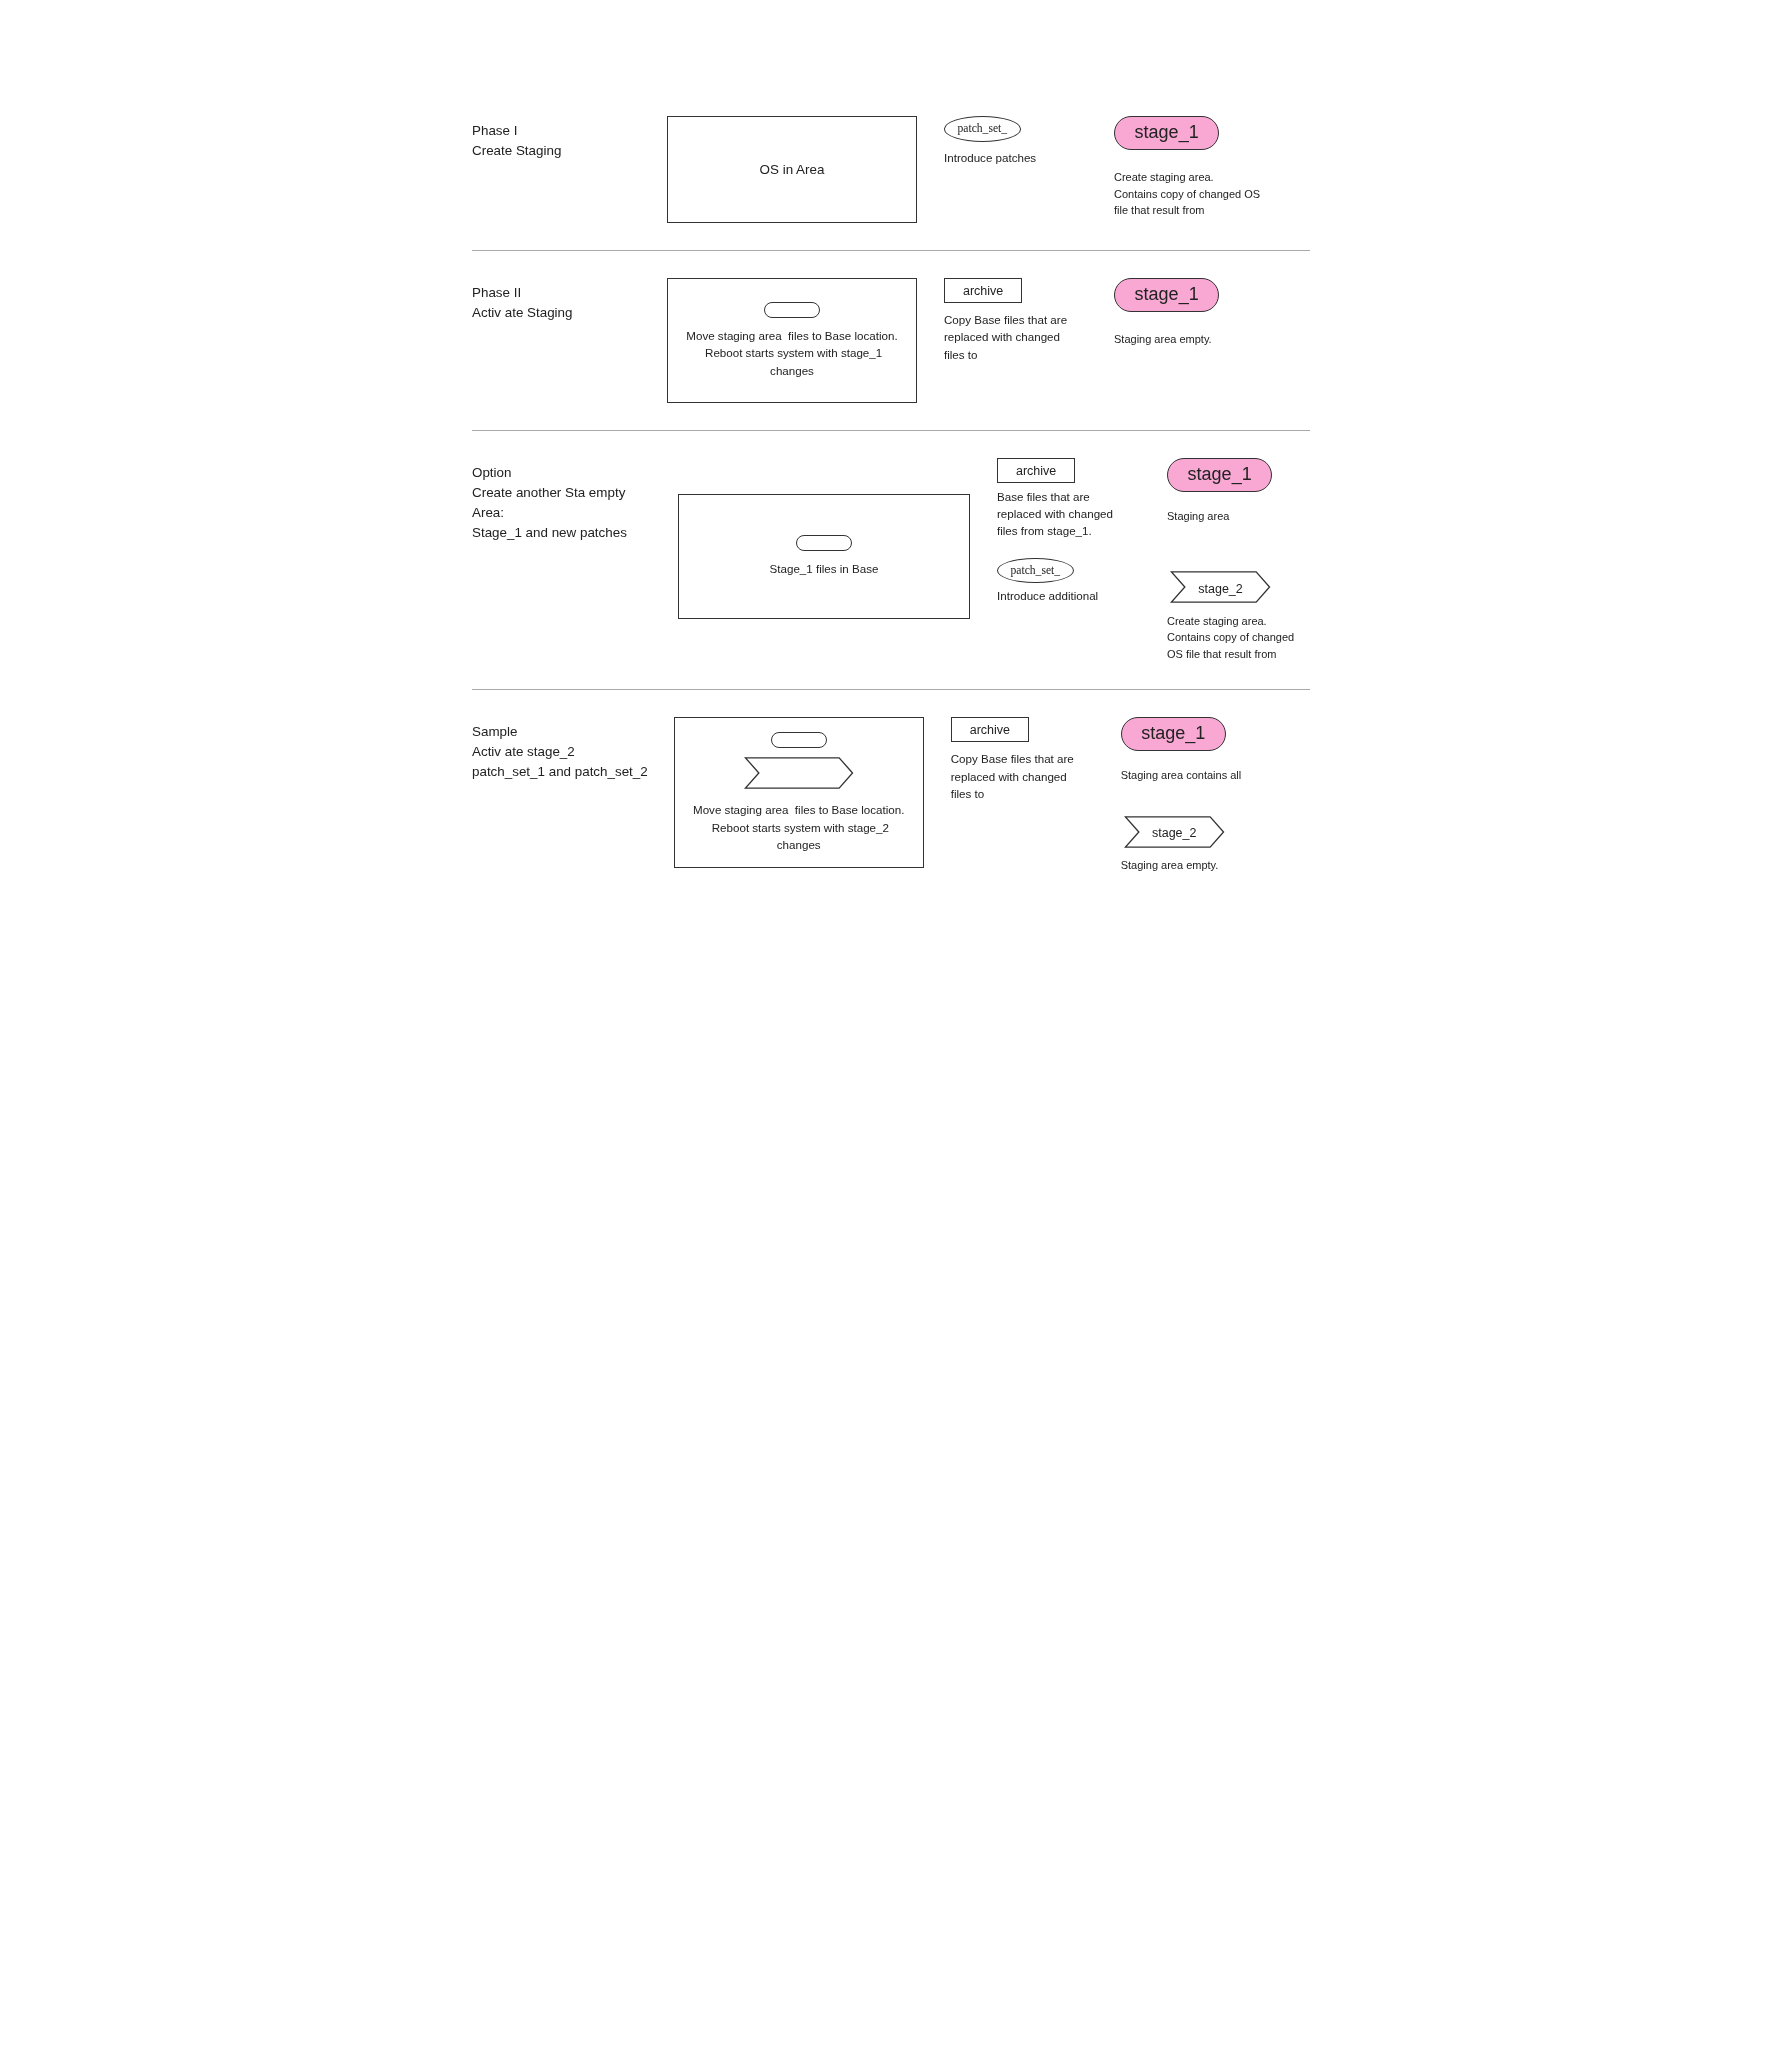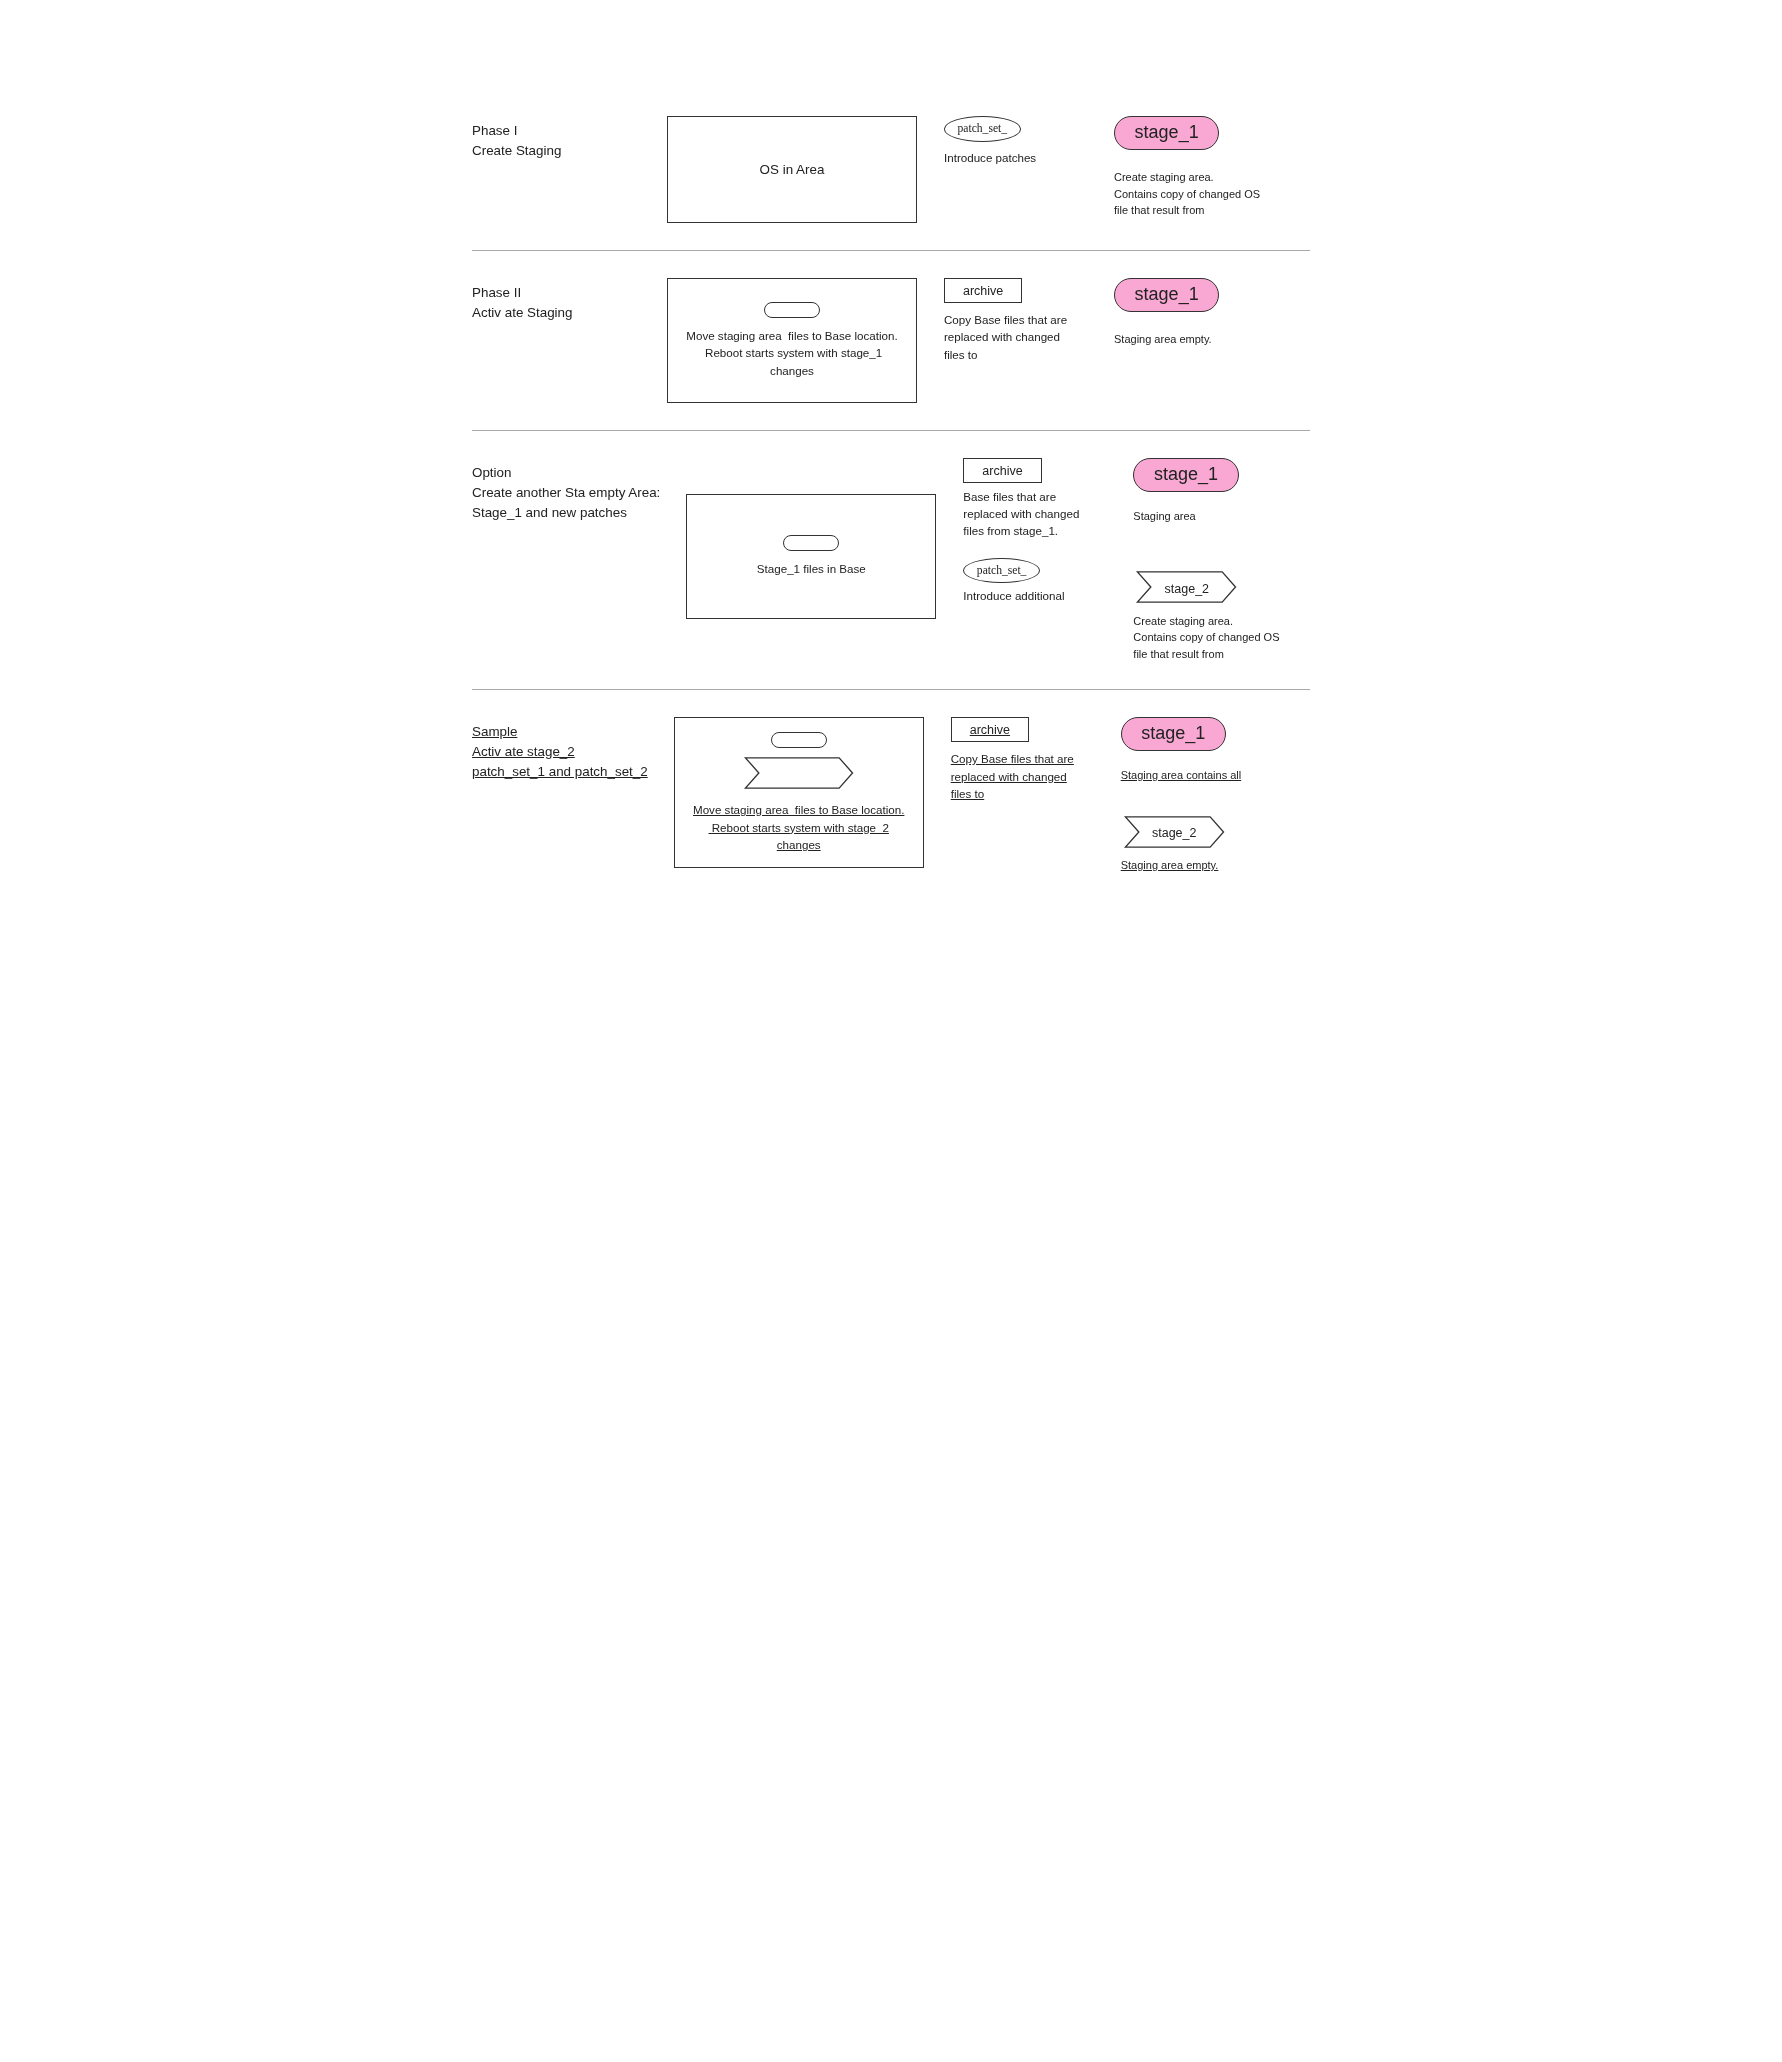--- a/index.html
+++ b/index.html
@@ -200,21 +200,21 @@
   <div class="section">
     <div class="section-label">
       <div>Option</div>
       <div>Create another Sta empty Area:</div>
       <div>Stage_1 and new patches</div>
     </div>
     <div class="section-content" style="flex-direction: column; gap: 0;">
       <div style="display:flex; flex-direction:row; align-items:flex-start; gap:27px;">
 
         <div style="margin-top: 36px;">
-          <div class="base-box" style="min-height:125px; width:250px;">
+          <div class="base-box" style="min-height:125px; width:292px;">
             <div class="capsule"></div>
             <div class="box-description">Stage_1 files in Base</div>
           </div>
         </div>
 
         <div style="display:flex; flex-direction:column; gap:9px; min-width:143px;">
           <div>
             <div class="archive-box">archive</div>
             <div class="middle-text">Base files that are replaced with changed files from stage_1.</div>
           </div>
@@ -237,21 +237,21 @@
               </svg>
               <span style="position:absolute; top:50%; left:50%; transform:translate(-50%,-50%); font-size:12.5px; white-space:nowrap;">stage_2</span>
             </div>
             <div class="right-text">Create staging area.<br>Contains copy of changed OS file that result from</div>
           </div>
         </div>
       </div>
     </div>
   </div>
 
-  <div class="section" style="border-bottom:none;text-decoration:underline;">
+  <div class="section" style="border-bottom:none;">
     <div class="section-label">
       <div>Sample</div>
       <div>Activ ate stage_2</div>
       <div>patch_set_1 and patch_set_2</div>
     </div>
     <div class="section-content">
 
       <div>
         <div class="base-box" style="min-height:151px; width:250px; gap:7.1px;">
           <div class="capsule"></div>

